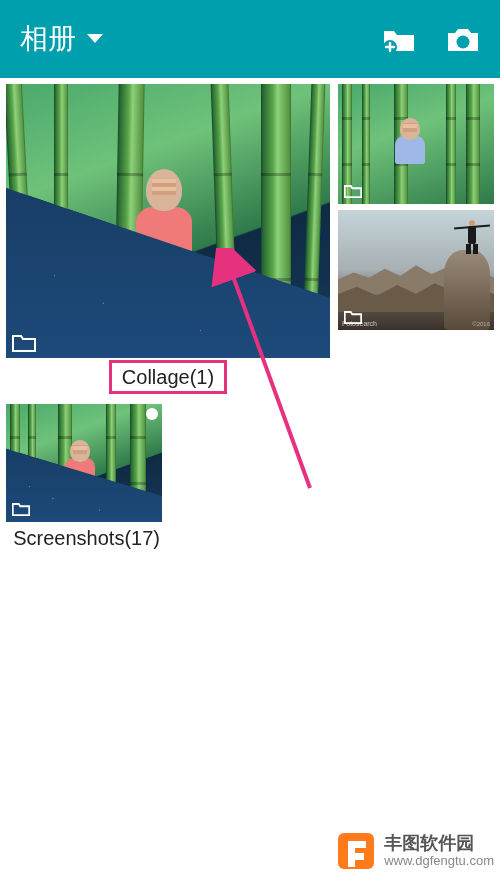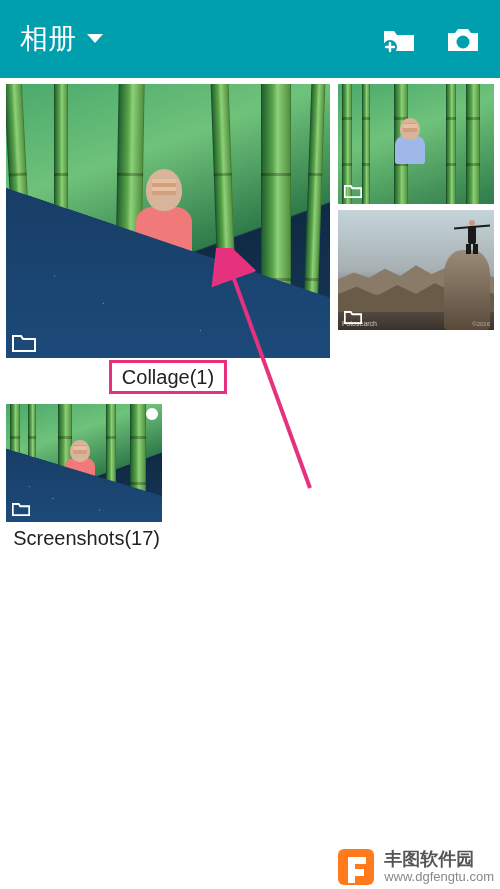--- a/index.html
+++ b/index.html
@@ -178,21 +178,21 @@
   }
   .scene-mountain .wm2 {
     position:absolute; right:4px; bottom:3px; font-size:6px; color:rgba(255,255,255,.5);
   }
   
   .arrow-anno {
     position:absolute; pointer-events:none;
   }
   
   .footer {
-    position:absolute; right:6px; bottom:2px;
+    position:absolute; right:6px; bottom:18px;
     display:flex; align-items:center; gap:8px;
     color:#555;
   }
   .footer .logo {
     width:40px; height:40px;
   }
   .footer .ft-text { line-height:1.1; }
   .footer .ft-name { font-size:18px; font-weight:700; color:#555;}
   .footer .ft-url { font-size:13px; color:#888;}
 </style>

